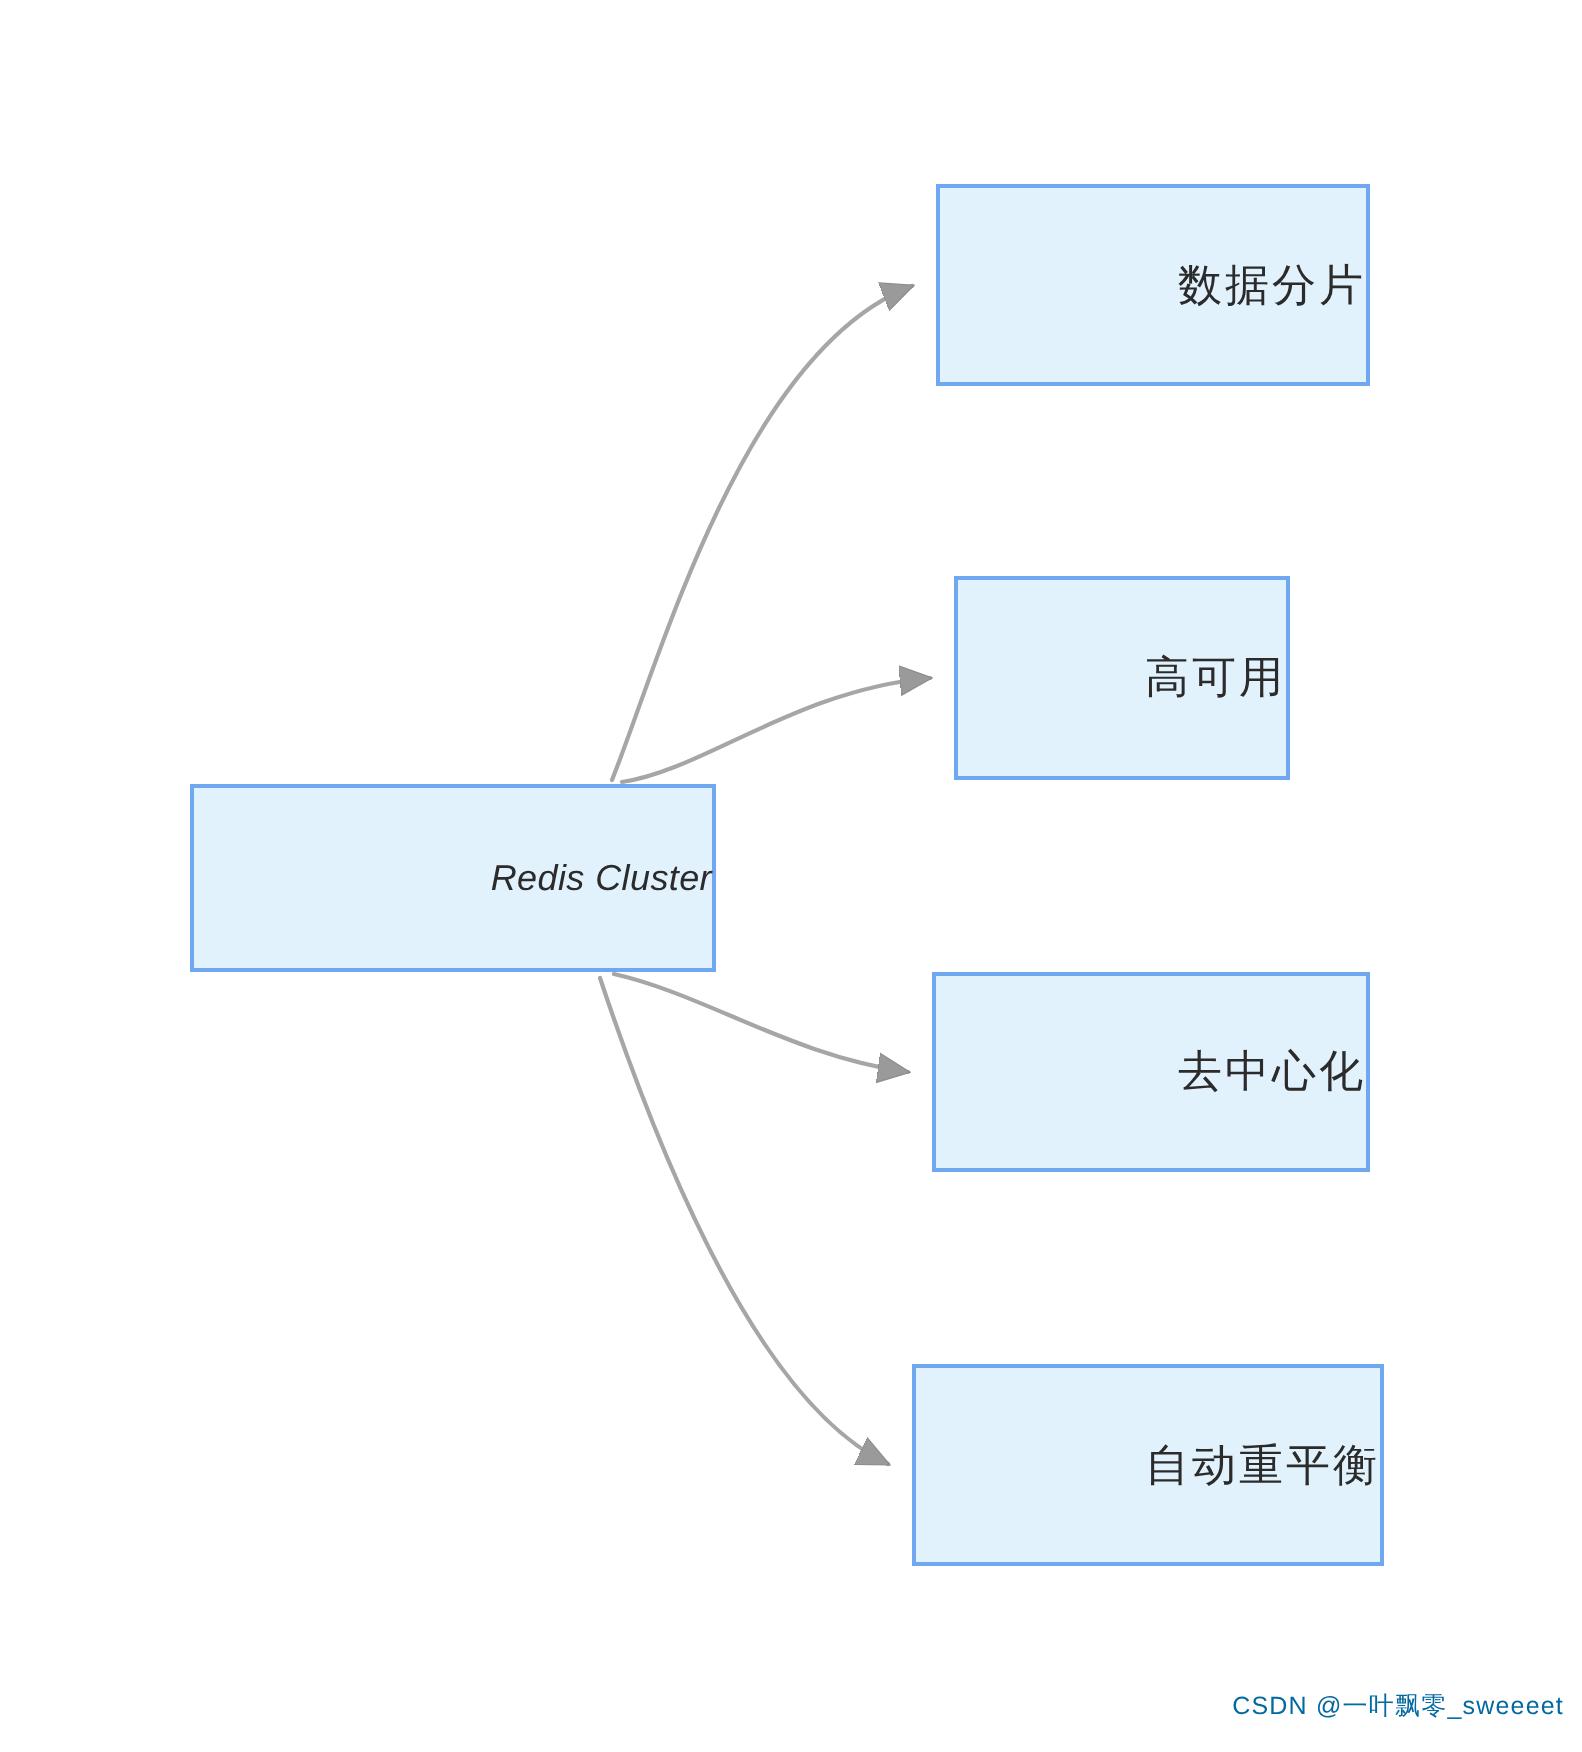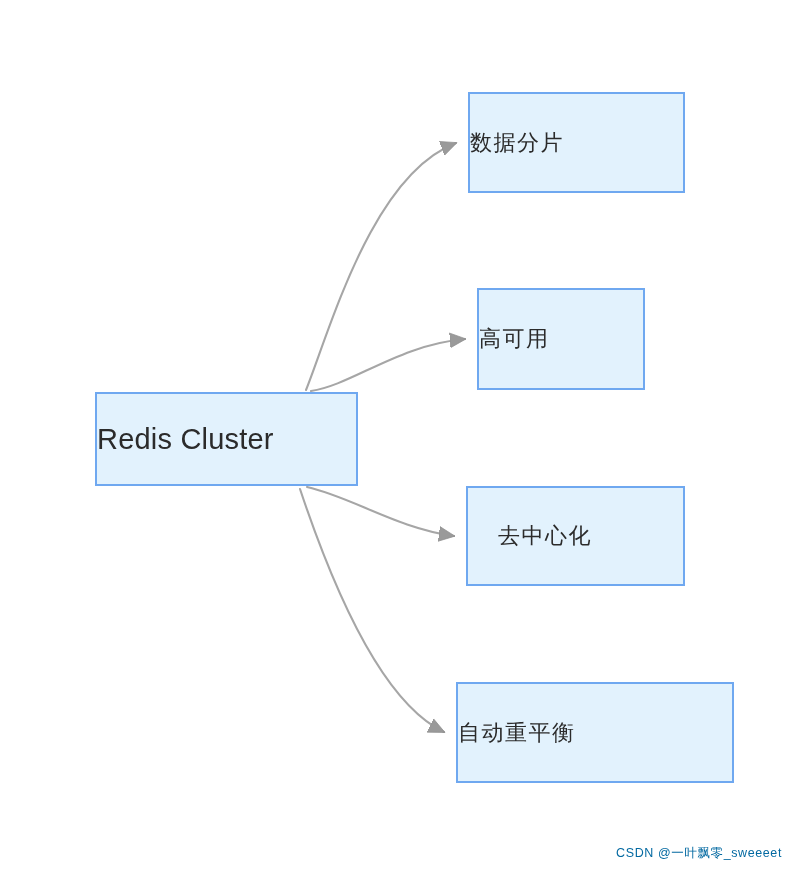--- a/index.html
+++ b/index.html
@@ -25,39 +25,40 @@
     height: 876px;
     pointer-events: none;
   }
   .node {
     position: absolute;
     box-sizing: border-box;
     background: #e2f2fd;
     border: 2px solid #6fa8f0;
     display: flex;
     align-items: center;
-    justify-content: flex-start;
+    justify-content: flex-end;
     color: #2b2b2b;
     letter-spacing: 0.5px;
     z-index: 2;
   }
   .node-label {
     display: block;
     text-align: center;
     line-height: 1;
   }
   .node.root {
     left: 95px;
     top: 392px;
     width: 263px;
     height: 94px;
   }
   .node.root .node-label {
-    font-size: 29px;
+    font-size: 18px;
     letter-spacing: 0.2px;
+    font-style: italic;
   }
   .node.leaf-0 {
     left: 468px;
     top: 92px;
     width: 217px;
     height: 101px;
   }
   .node.leaf-1 {
     left: 477px;
     top: 288px;
@@ -67,21 +68,21 @@
   .node.leaf-2 {
     left: 466px;
     top: 486px;
     width: 219px;
     height: 100px;
     padding-left: 30px;
   }
   .node.leaf-3 {
     left: 456px;
     top: 682px;
-    width: 278px;
+    width: 236px;
     height: 101px;
   }
   .node.leaf .node-label {
     font-size: 22px;
     letter-spacing: 1.5px;
   }
   #watermark {
     position: absolute;
     right: 9px;
     bottom: 14px;

